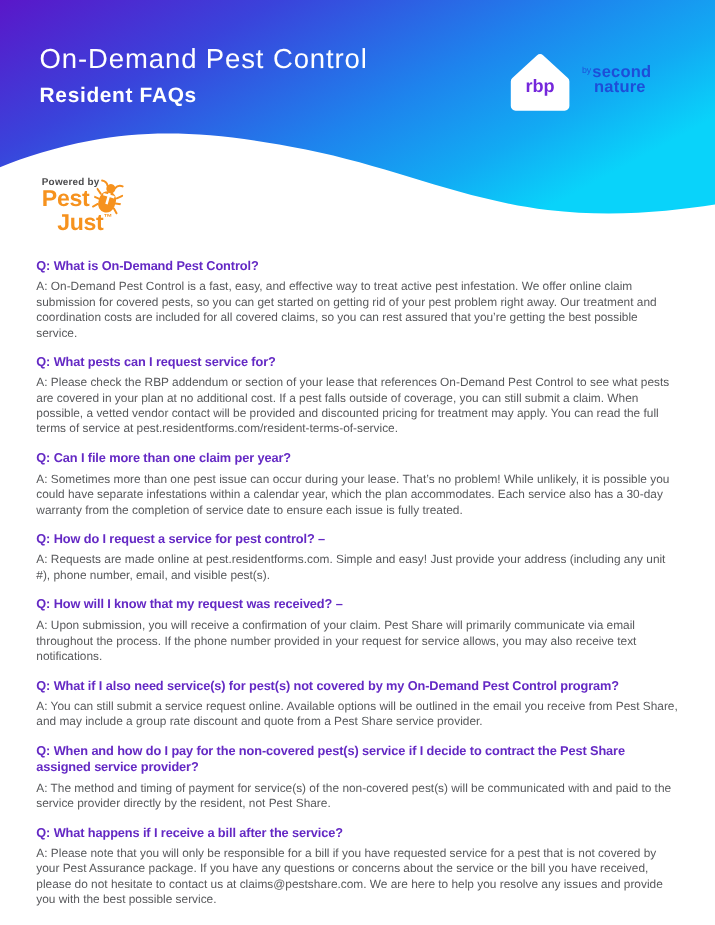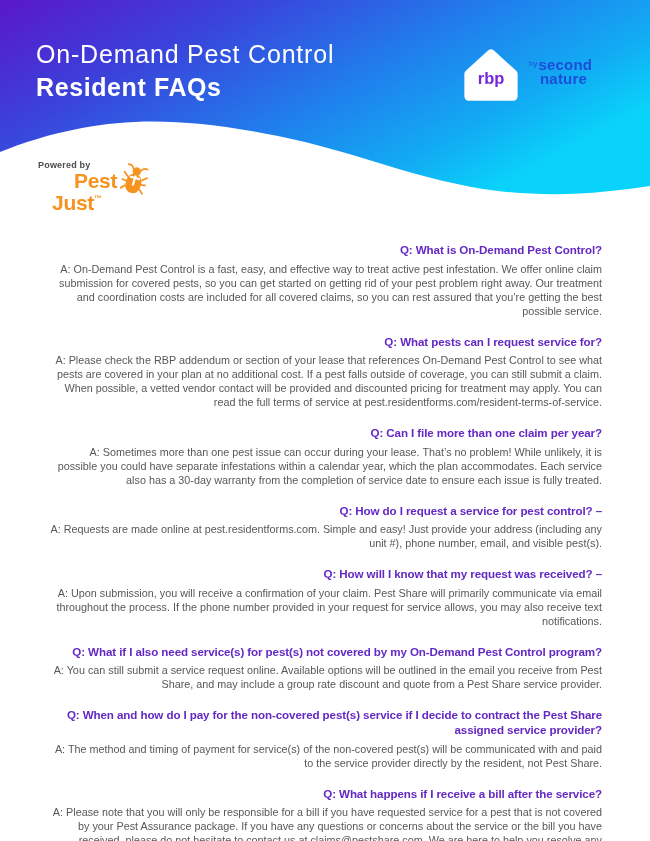--- a/index.html
+++ b/index.html
@@ -6,40 +6,40 @@
   .page{
     width:650px;height:841px;position:relative;margin:0 auto;
     background:#ffffff;overflow:hidden;
     font-family:"Liberation Sans",sans-serif;
   }
   
   .header{position:absolute;top:0;left:0;width:650px;height:245px;}
   .header svg.wave{display:block;}
   .titles{position:absolute;top:38px;left:36px;color:#ffffff;}
   .title-line1{font-size:25px;font-weight:400;letter-spacing:.8px;line-height:33px;}
-  .title-line2{font-size:25px;font-weight:700;letter-spacing:.6px;line-height:33px;}
+  .title-line2{font-size:19px;font-weight:700;letter-spacing:.6px;line-height:33px;}
   
   .rbp-lockup{position:absolute;top:44px;left:460px;display:flex;align-items:flex-start;}
   .rbp-badge{width:62px;height:62px;flex:0 0 auto;}
   .sn-text{color:#1d4ed8;margin-left:7px;padding-top:13px;line-height:14px;}
   .sn-line1{white-space:nowrap;}
   .sn-by{font-size:8px;font-weight:400;opacity:.95;vertical-align:4px;margin-right:1px;}
   .sn-word{font-size:15px;font-weight:700;letter-spacing:.2px;}
   .sn-line2{margin-left:11px;}
   
   .powered{position:absolute;left:38px;top:160px;}
   .powered-label{font-size:9px;font-weight:700;color:#4b4b4d;margin-bottom:1px;letter-spacing:.2px;}
-  .ps-line1{display:flex;align-items:flex-start;margin-left:36px;}
+  .ps-line1{display:flex;align-items:flex-start;}
   .ps-word{font-size:21px;font-weight:700;color:#F6921E;letter-spacing:-.3px;line-height:20px;}
   .ps-line2{margin-left:14px;margin-top:-2px;white-space:nowrap;}
   .ps-tm{font-size:8px;vertical-align:9px;font-weight:700;color:#F6921E;}
   .bug{margin-left:5px;margin-top:-7px;transform:rotate(16deg);}
   
   .faq-list{position:absolute;left:33px;top:226px;width:585px;}
-  .faq-item{margin:16px;text-align:right;}
+  .faq-item{margin:0;}
   .question{
     color:#6429C4;font-size:11.6px;font-weight:700;line-height:15px;
     margin:12px 0 4.5px 0;letter-spacing:-.1px;
   }
   .faq-item:first-child .question{margin-top:8px;}
   .answer{
     color:#57585B;font-size:10.8px;font-weight:400;line-height:14px;margin:0;
     letter-spacing:0;
   }
 </style>

